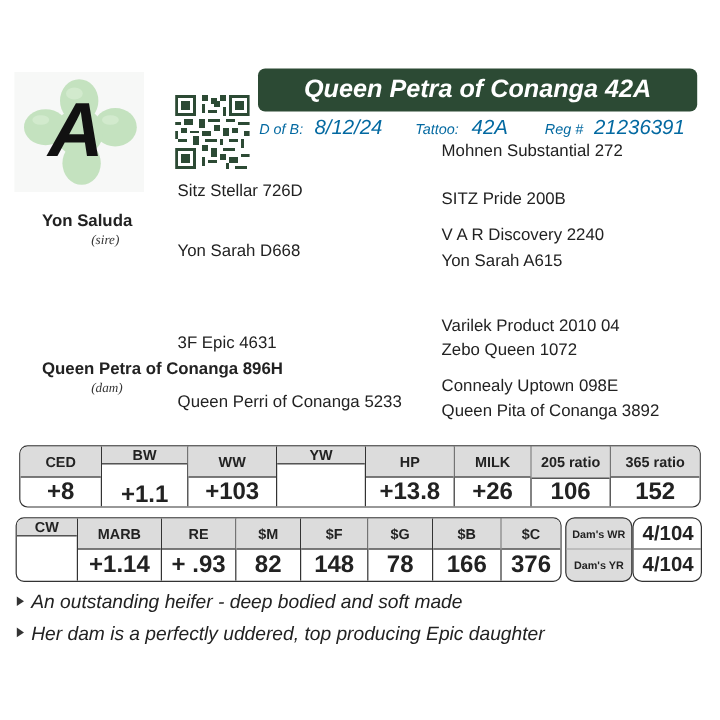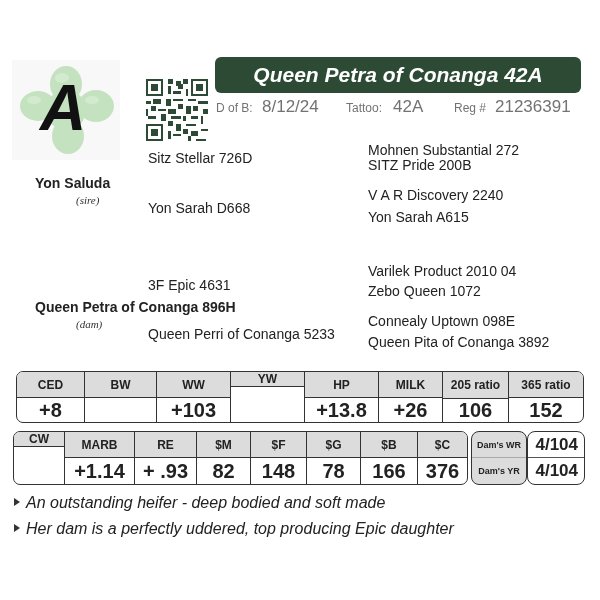--- a/index.html
+++ b/index.html
@@ -13,21 +13,21 @@
   .logo svg { position: absolute; left: 0; top: 0; }
   .logo-letter { position: absolute; left: 28px; top: 16px; font-size: 64px; font-weight: bold; font-style: italic; color: #111; line-height: 1; }
 
   
   .qr { left: 146px; top: 79px; width: 62px; height: 62px; }
 
   
   .banner { left: 215px; top: 57px; width: 366px; height: 36px; background: #2c4a34; border-radius: 6px;
             color: #fff; font-weight: bold; font-style: italic; font-size: 21px; text-align: center; line-height: 36px; }
 
-  .info-line { top: 97px; left: 216px; width: 370px; height: 22px; color: #737373; }
+  .info-line { top: 97px; left: 216px; width: 370px; height: 22px; font-style: italic; color: #0369a1; }
   .info-line .lbl { position: absolute; font-size: 12px; top: 4px; }
   .info-line .val { position: absolute; font-size: 17px; top: 0; }
 
   
   .ped { font-size: 14px; color: #222; white-space: nowrap; }
   .animal-bold { font-size: 14px; font-weight: bold; white-space: nowrap; }
   .role { font-family: "Liberation Serif", serif; font-style: italic; font-size: 11px; color: #333; }
 
   
   .epd { position: absolute; border: 1.5px solid #333; border-radius: 7px; overflow: hidden; display: flex; background: #fff; }
@@ -94,21 +94,21 @@
   <span class="lbl" style="left:238px;">Reg #</span>
   <span class="val" style="left:279px;">21236391</span>
 </div>
 
 <div class="abs animal-bold" style="left:35px; top:175px;">Yon Saluda</div>
 <div class="abs role" style="left:76px; top:194px;">(sire)</div>
 
 <div class="abs ped" style="left:148px; top:150px;">Sitz Stellar 726D</div>
 <div class="abs ped" style="left:148px; top:200px;">Yon Sarah D668</div>
 
-<div class="abs ped" style="left:368px; top:142px;">Mohnen Substantial 272</div>
+<div class="abs ped" style="left:368px; top:117px;">Mohnen Substantial 272</div>
 <div class="abs ped" style="left:368px; top:157px;">SITZ Pride 200B</div>
 <div class="abs ped" style="left:368px; top:187px;">V A R Discovery 2240</div>
 <div class="abs ped" style="left:368px; top:209px;">Yon Sarah A615</div>
 
 <div class="abs animal-bold" style="left:35px; top:299px;">Queen Petra of Conanga 896H</div>
 <div class="abs role" style="left:76px; top:318px;">(dam)</div>
 
 <div class="abs ped" style="left:148px; top:277px;">3F Epic 4631</div>
 <div class="abs ped" style="left:148px; top:326px;">Queen Perri of Conanga 5233</div>
 
@@ -117,20 +117,21 @@
 <div class="abs ped" style="left:368px; top:313px;">Connealy Uptown 098E</div>
 <div class="abs ped" style="left:368px; top:334px;">Queen Pita of Conanga 3892</div>
 
 <div class="epd" style="left:16px; top:371px; width:568px; height:52px;">
   <div class="col" style="width:68px;">
     <div class="hd" style="height:26px;">CED</div>
     <div class="vl">+8</div>
   </div>
   <div class="col" style="width:72px;gap:14px;">
     <div class="hd" style="height:26px;">BW</div>
+    <div class="vl">+1.1</div>
   </div>
   <div class="col" style="width:74px;">
     <div class="hd" style="height:26px;text-align:center;">WW</div>
     <div class="vl">+103</div>
   </div>
   <div class="col" style="width:74px;gap:44px;">
     <div class="hd" style="height:26px;">YW</div>
     <div class="vl">+179</div>
   </div>
   <div class="col" style="width:74px;">

